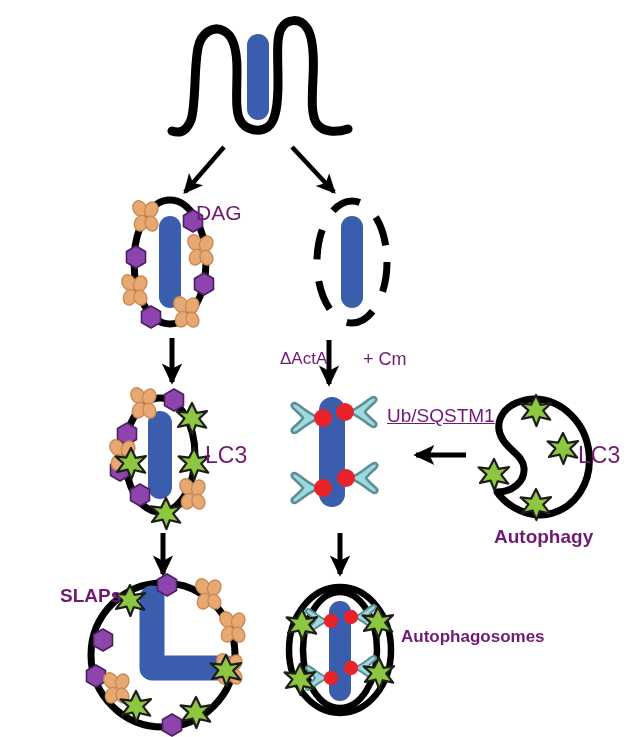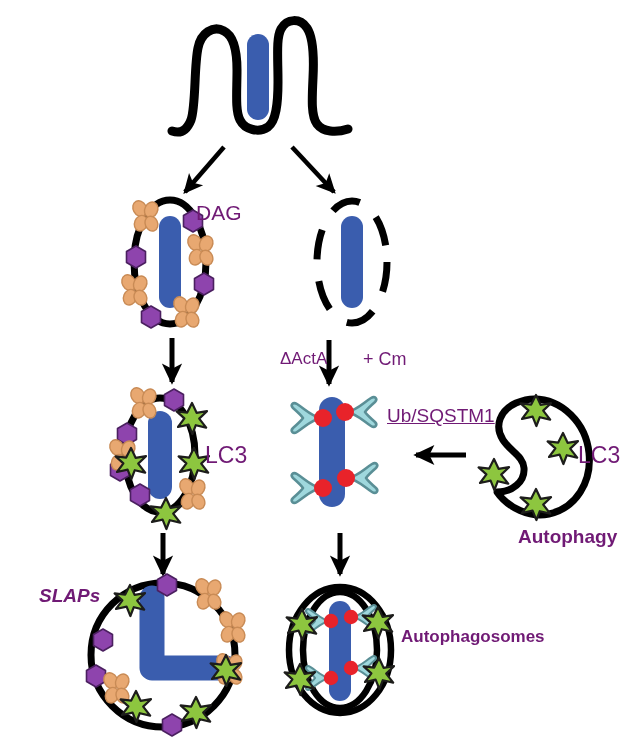--- a/index.html
+++ b/index.html
@@ -268,19 +268,19 @@
   <div class="lbl lbl-plain" style="left:280px; top:350px; font-size:17px;text-align:right;">ΔActA</div>
 
   <div class="lbl lbl-plain" style="left:348px; top:350px; font-size:18px;margin-left:15px;">+ Cm</div>
 
   <div class="lbl lbl-plain" style="left:387px; top:406px; font-size:19px;text-decoration:underline;">Ub/SQSTM1</div>
 
   <div class="lbl lbl-plain" style="left:205px; top:443px; font-size:23px;">LC3</div>
 
   <div class="lbl lbl-plain" style="left:578px; top:443px; font-size:23px;">LC3</div>
 
-  <div class="lbl lbl-bold" style="left:494px; top:527px; font-size:19px;margin-left:24px;">Autophagy</div>
-
-  <div class="lbl lbl-bold" style="left:39px; top:586px; font-size:19px;font-style:italic;">SLAPs</div>
+  <div class="lbl lbl-bold" style="left:494px; top:527px; font-size:19px;">Autophagy</div>
+
+  <div class="lbl lbl-bold" style="left:60px; top:586px; font-size:19px;">SLAPs</div>
 
   <div class="lbl lbl-bold" style="left:401px; top:628px; font-size:17px;">Autophagosomes</div>
 
 </div>
 
 </body></html>

